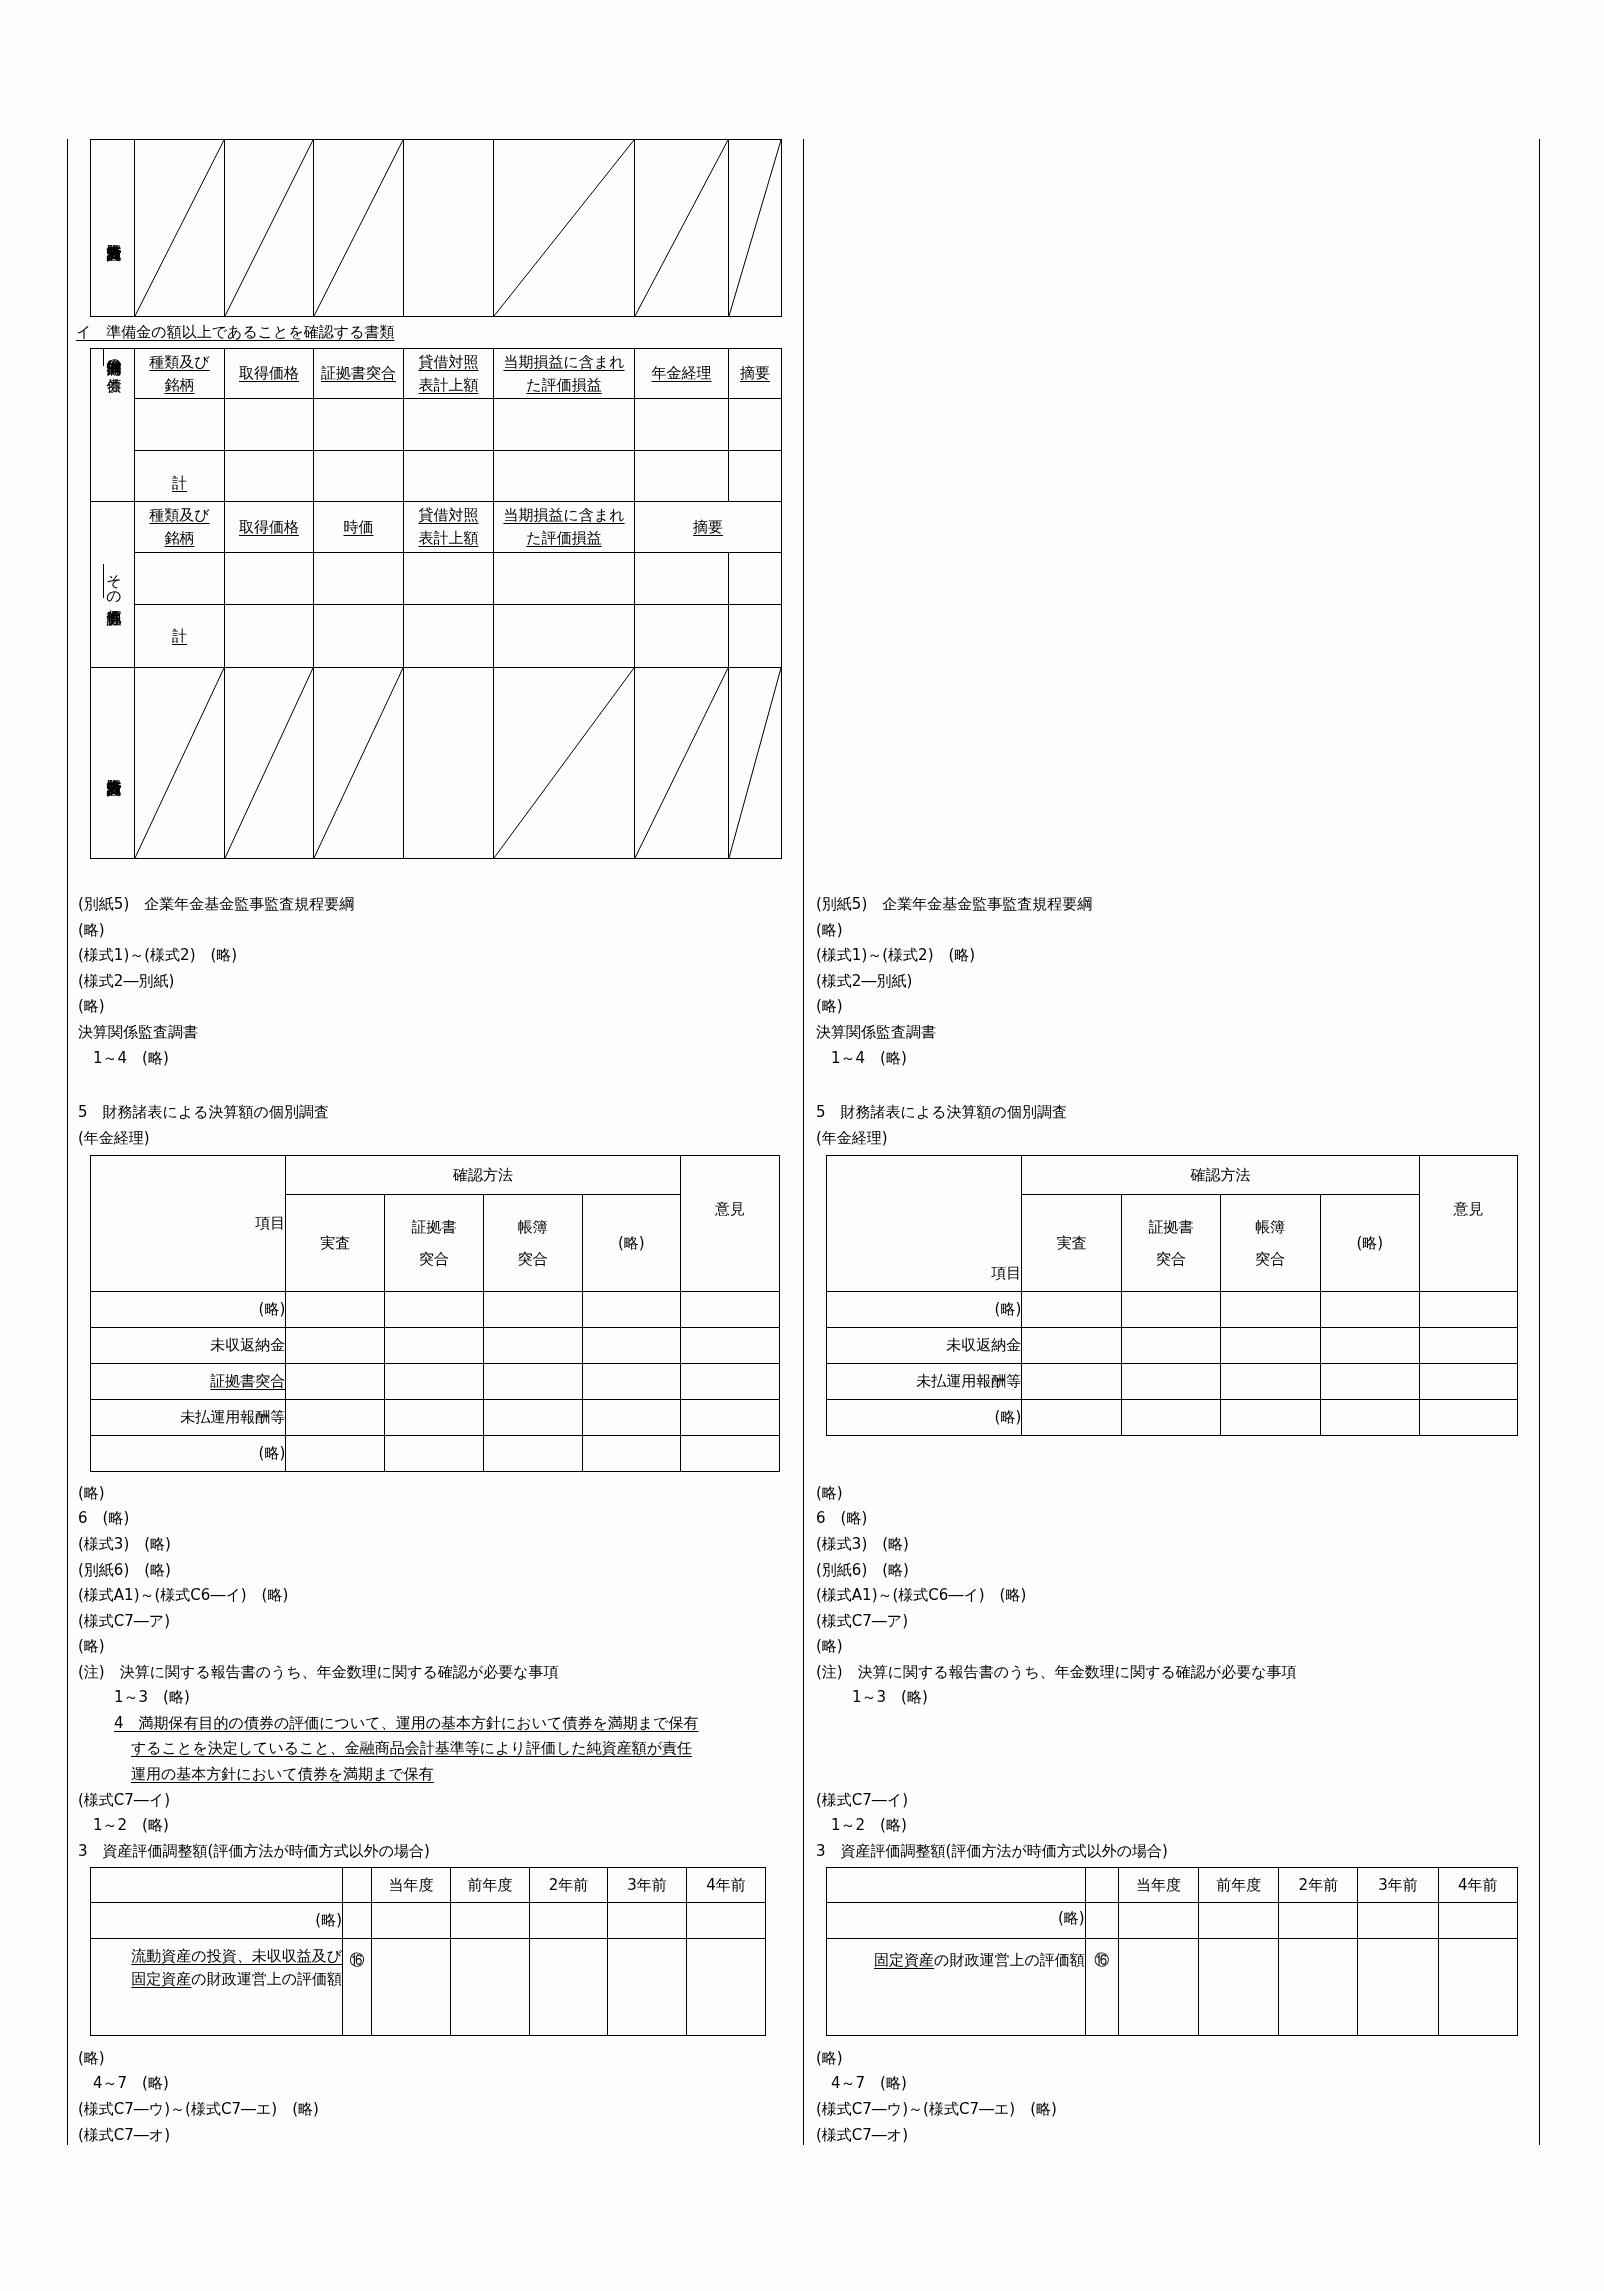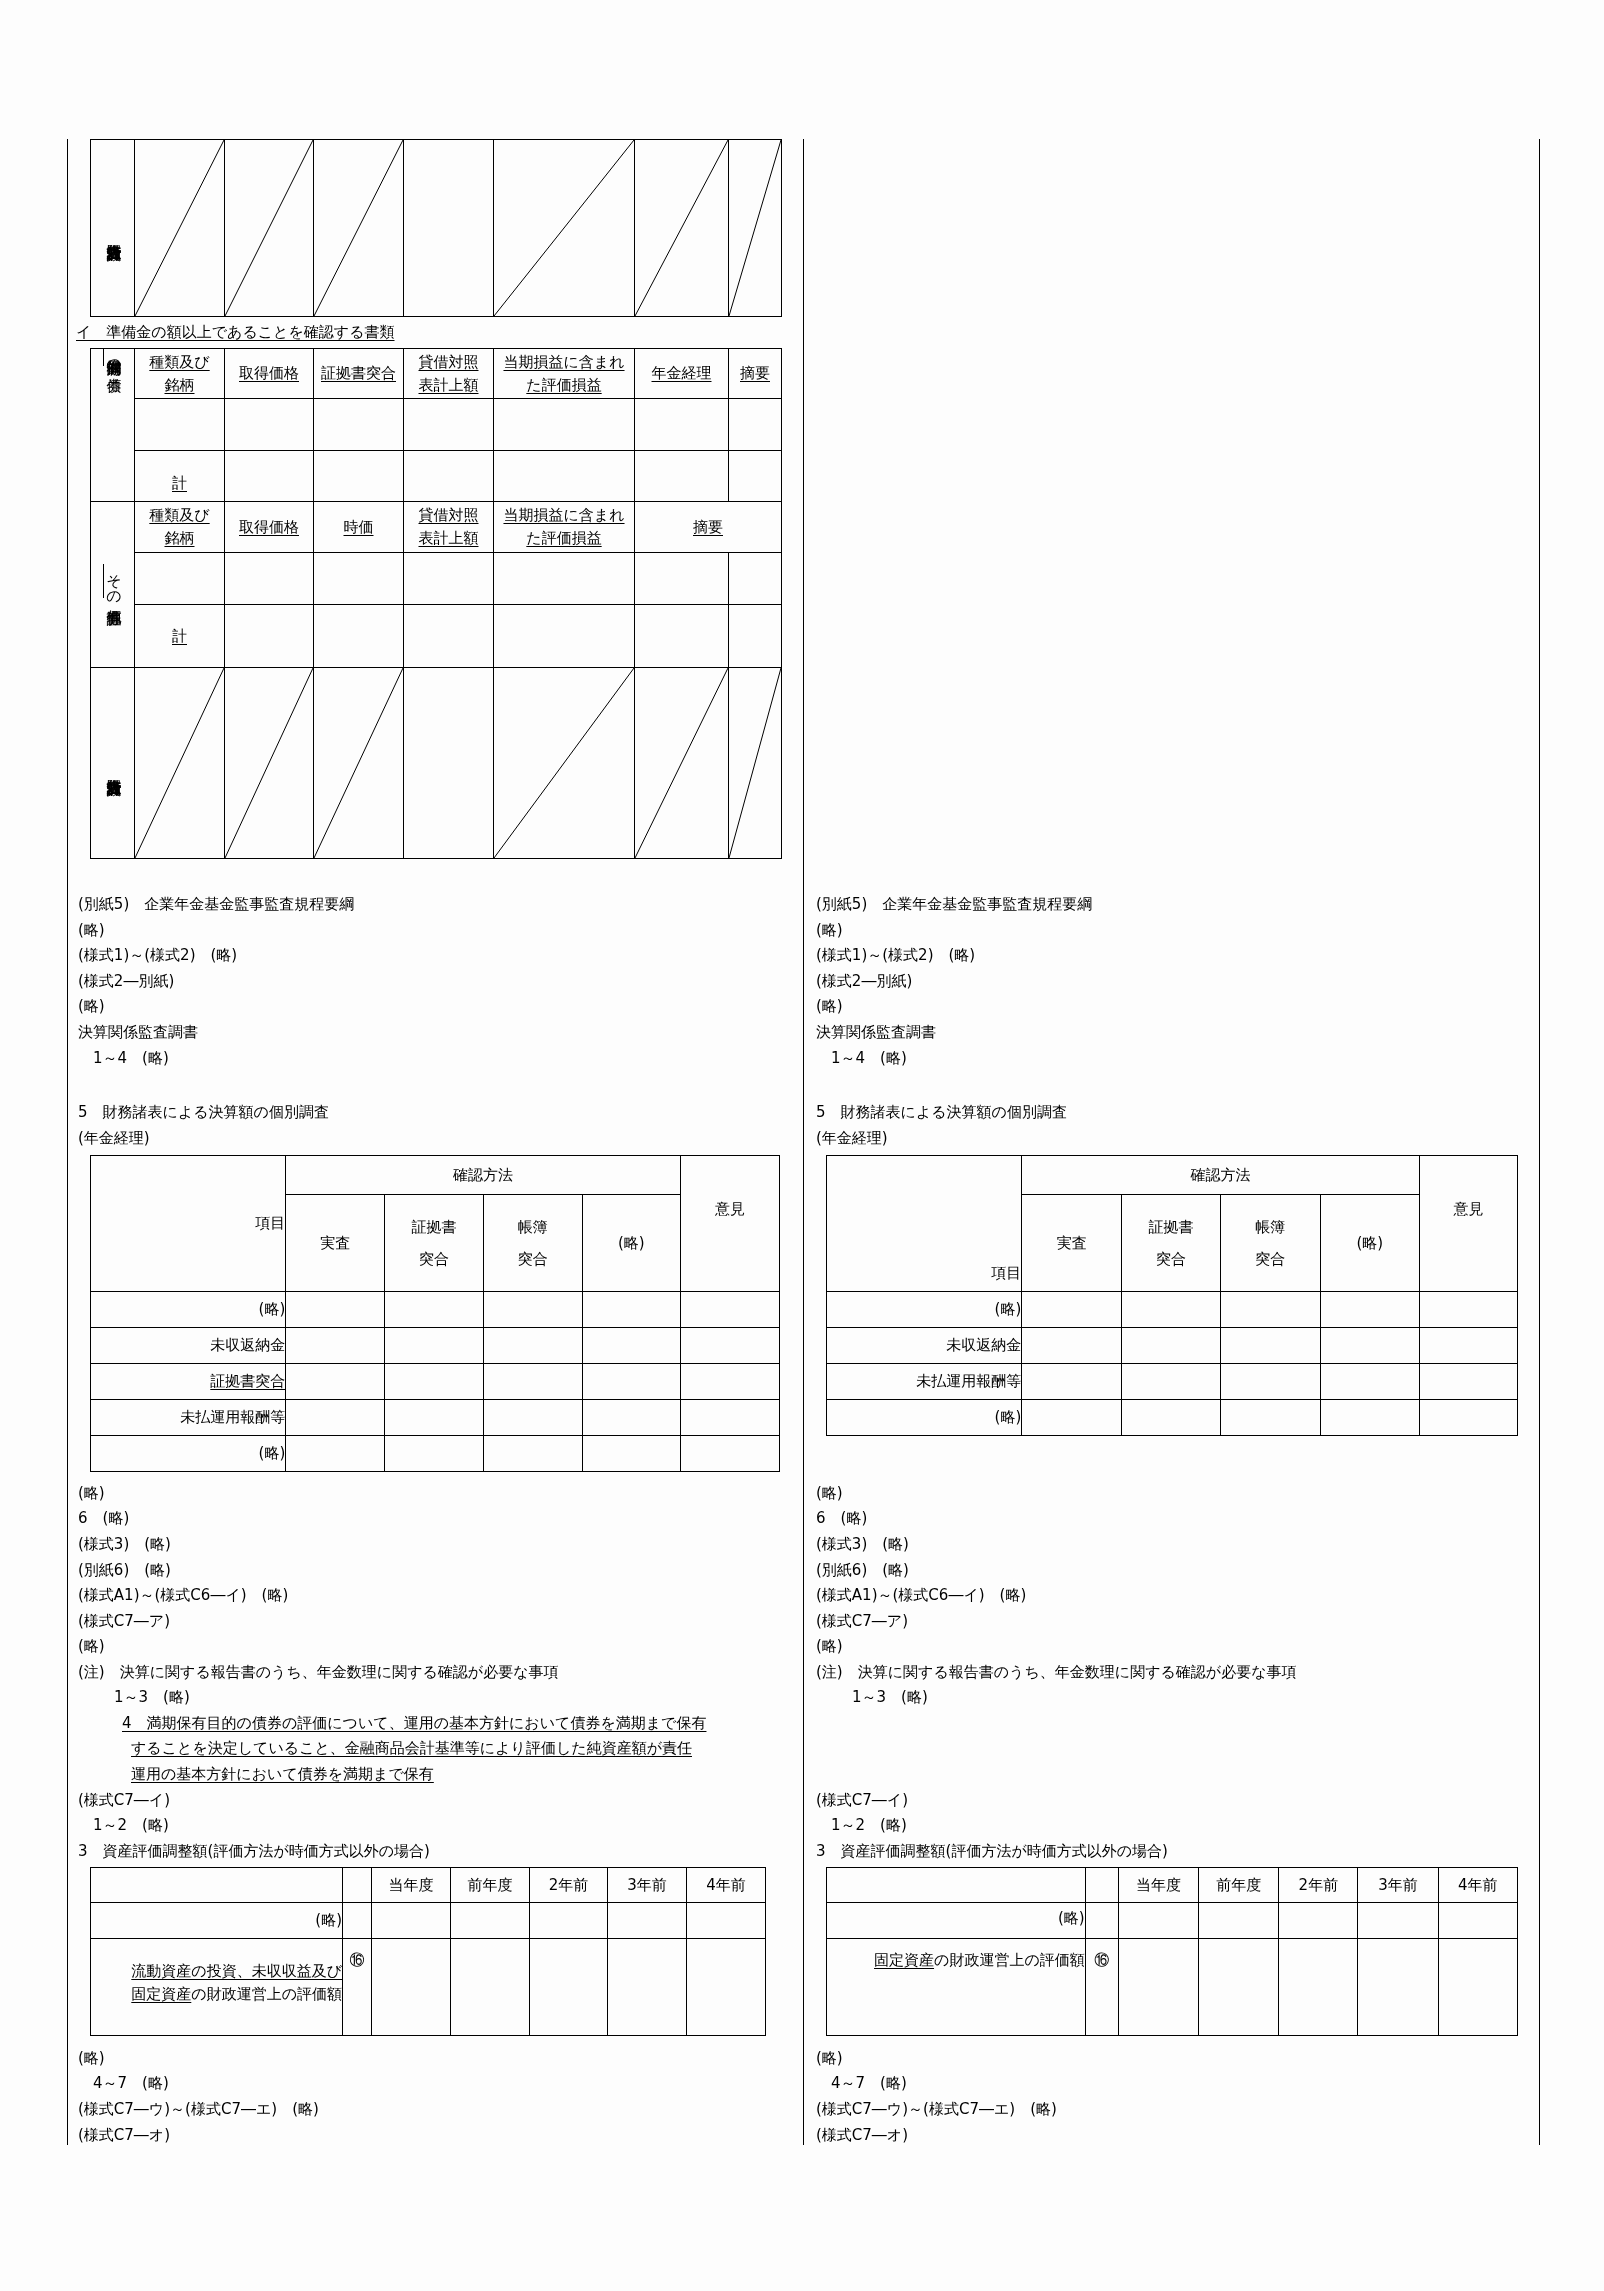--- a/index.html
+++ b/index.html
@@ -255,21 +255,21 @@
 
 <div class="line" style="left:78px; top:1484px;">(略)</div>
 <div class="line" style="left:78px; top:1509px;">6　(略)</div>
 <div class="line" style="left:78px; top:1535px;">(様式3)　(略)</div>
 <div class="line" style="left:78px; top:1561px;">(別紙6)　(略)</div>
 <div class="line" style="left:78px; top:1586px;">(様式A1)～(様式C6―イ)　(略)</div>
 <div class="line" style="left:78px; top:1612px;">(様式C7―ア)</div>
 <div class="line" style="left:78px; top:1637px;">(略)</div>
 <div class="line" style="left:78px; top:1663px;">(注)　決算に関する報告書のうち、年金数理に関する確認が必要な事項</div>
 <div class="line" style="left:114px; top:1688px;">1～3　(略)</div>
-<div class="line u" style="left:122px; top:1714px;">4　満期保有目的の債券の評価について、運用の基本方針において債券を満期まで保有</div>
+<div class="line u" style="left:114px; top:1714px;">4　満期保有目的の債券の評価について、運用の基本方針において債券を満期まで保有</div>
 <div class="line u" style="left:131px; top:1739px;">することを決定していること、金融商品会計基準等により評価した純資産額が責任</div>
 <div class="line u" style="left:131px; top:1765px;">運用の基本方針において債券を満期まで保有</div>
 
 <div class="line" style="left:78px; top:1791px;">(様式C7―イ)</div>
 <div class="line" style="left:78px; top:1816px;">　1～2　(略)</div>
 <div class="line" style="left:78px; top:1842px;">3　資産評価調整額(評価方法が時価方式以外の場合)</div>
 
 <table style="left:90px; top:1867px; width:673px;">
   <colgroup>
       <col style="width:252px">
@@ -293,21 +293,21 @@
   <tr style="height:36px">
     <td class="l">(略)</td>
         <td></td>
         <td></td>
         <td></td>
         <td></td>
         <td></td>
         <td></td>
   </tr>
   <tr style="height:97px">
-    <td class="l" style="vertical-align:top; padding-top:21px; line-height:23px;margin-left:16px;">
+    <td class="l" style="vertical-align:top; padding-top:6px; line-height:23px;margin-left:16px;">
       <span class="u">流動資産の投資、未収収益及び</span><br>
       <span class="u">固定資産</span><span>の財政運営上の評価額</span>
     </td>
     <td style="vertical-align:top; padding-top:9.5px;">⑯</td>
     <td></td>
         <td></td>
         <td></td>
         <td></td>
         <td></td>
   </tr>

